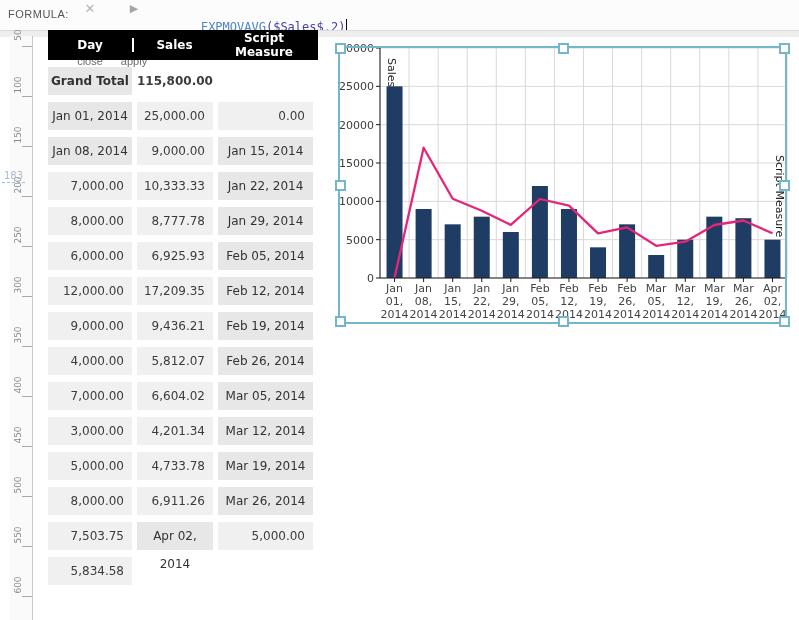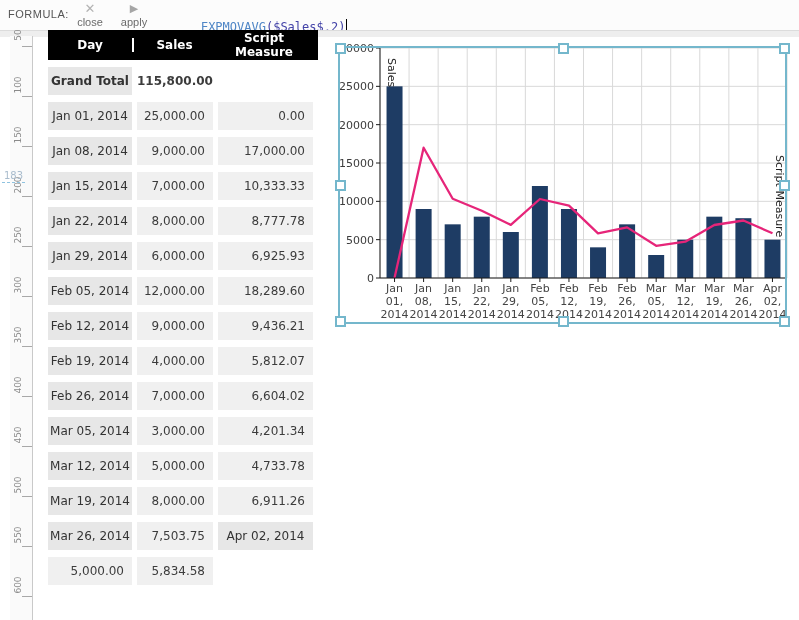--- a/index.html
+++ b/index.html
@@ -3,21 +3,21 @@
 <meta charset="utf-8">
 <style>
   html,body{margin:0;padding:0;}
   body{width:799px;height:620px;background:#fff;font-family:"DejaVu Sans",sans-serif;position:relative;overflow:hidden;}
 
   
   .formula-bar{position:absolute;left:0;top:0;width:799px;height:30px;background:#fcfcfc;}
   .formula-label{position:absolute;left:8px;top:8px;font:11px "Liberation Sans",sans-serif;color:#555;letter-spacing:.5px;}
   .fb-btn{position:absolute;top:1px;width:44px;height:28px;text-align:center;cursor:pointer;}
   .fb-btn .ico{display:block;height:15px;line-height:15px;font-size:13px;color:#b3b3b3;}
-  .fb-btn .lbl{display:block;font:11px "Liberation Sans",sans-serif;color:#6b6b6b;line-height:12px;}
+  .fb-btn .lbl{display:block;font:11px "Liberation Sans",sans-serif;color:#6b6b6b;line-height:12px;margin-top:39px;}
   .btn-close{left:68px;}
   .btn-apply{left:112px;}
   .formula-input{position:absolute;left:172px;top:5px;height:20px;font:12px "DejaVu Sans Mono",monospace;white-space:pre;cursor:text;}
   .tok-func{color:#4f86c6;border-bottom:2px solid #7fc4e8;padding-bottom:1px;}
   .tok-plain{color:#4343a8;}
   .tok-arg{color:#4343a8;border-bottom:2px solid #2f3a8f;padding-bottom:1px;}
   .caret{display:inline-block;width:1px;height:14px;background:#000;vertical-align:-2px;margin-left:1px;}
 
   
   .top-sep{position:absolute;left:0;top:30px;width:799px;height:6px;background:#eeeeee;border-top:1px solid #dcdcdc;}
@@ -112,33 +112,32 @@
   </div>
   <div class="ct-body" id="ct-body">
       <div class="ct-cell cell-day bold">Grand Total</div>
       <div class="ct-cell cell-val cell-plain bold">115,800.00</div>
       <div class="ct-cell cell-empty"></div>
       <div class="ct-cell cell-day">Jan 01, 2014</div>
       <div class="ct-cell cell-val">25,000.00</div>
       <div class="ct-cell cell-val">0.00</div>
       <div class="ct-cell cell-day">Jan 08, 2014</div>
       <div class="ct-cell cell-val">9,000.00</div>
-      <div class="ct-cell cell-val">17,000.00</div>
       <div class="ct-cell cell-day">Jan 15, 2014</div>
       <div class="ct-cell cell-val">7,000.00</div>
       <div class="ct-cell cell-val">10,333.33</div>
       <div class="ct-cell cell-day">Jan 22, 2014</div>
       <div class="ct-cell cell-val">8,000.00</div>
       <div class="ct-cell cell-val">8,777.78</div>
       <div class="ct-cell cell-day">Jan 29, 2014</div>
       <div class="ct-cell cell-val">6,000.00</div>
       <div class="ct-cell cell-val">6,925.93</div>
       <div class="ct-cell cell-day">Feb 05, 2014</div>
       <div class="ct-cell cell-val">12,000.00</div>
-      <div class="ct-cell cell-val">18,289.60</div>
+      <div class="ct-cell cell-val">17,209.35</div>
       <div class="ct-cell cell-day">Feb 12, 2014</div>
       <div class="ct-cell cell-val">9,000.00</div>
       <div class="ct-cell cell-val">9,436.21</div>
       <div class="ct-cell cell-day">Feb 19, 2014</div>
       <div class="ct-cell cell-val">4,000.00</div>
       <div class="ct-cell cell-val">5,812.07</div>
       <div class="ct-cell cell-day">Feb 26, 2014</div>
       <div class="ct-cell cell-val">7,000.00</div>
       <div class="ct-cell cell-val">6,604.02</div>
       <div class="ct-cell cell-day">Mar 05, 2014</div>

